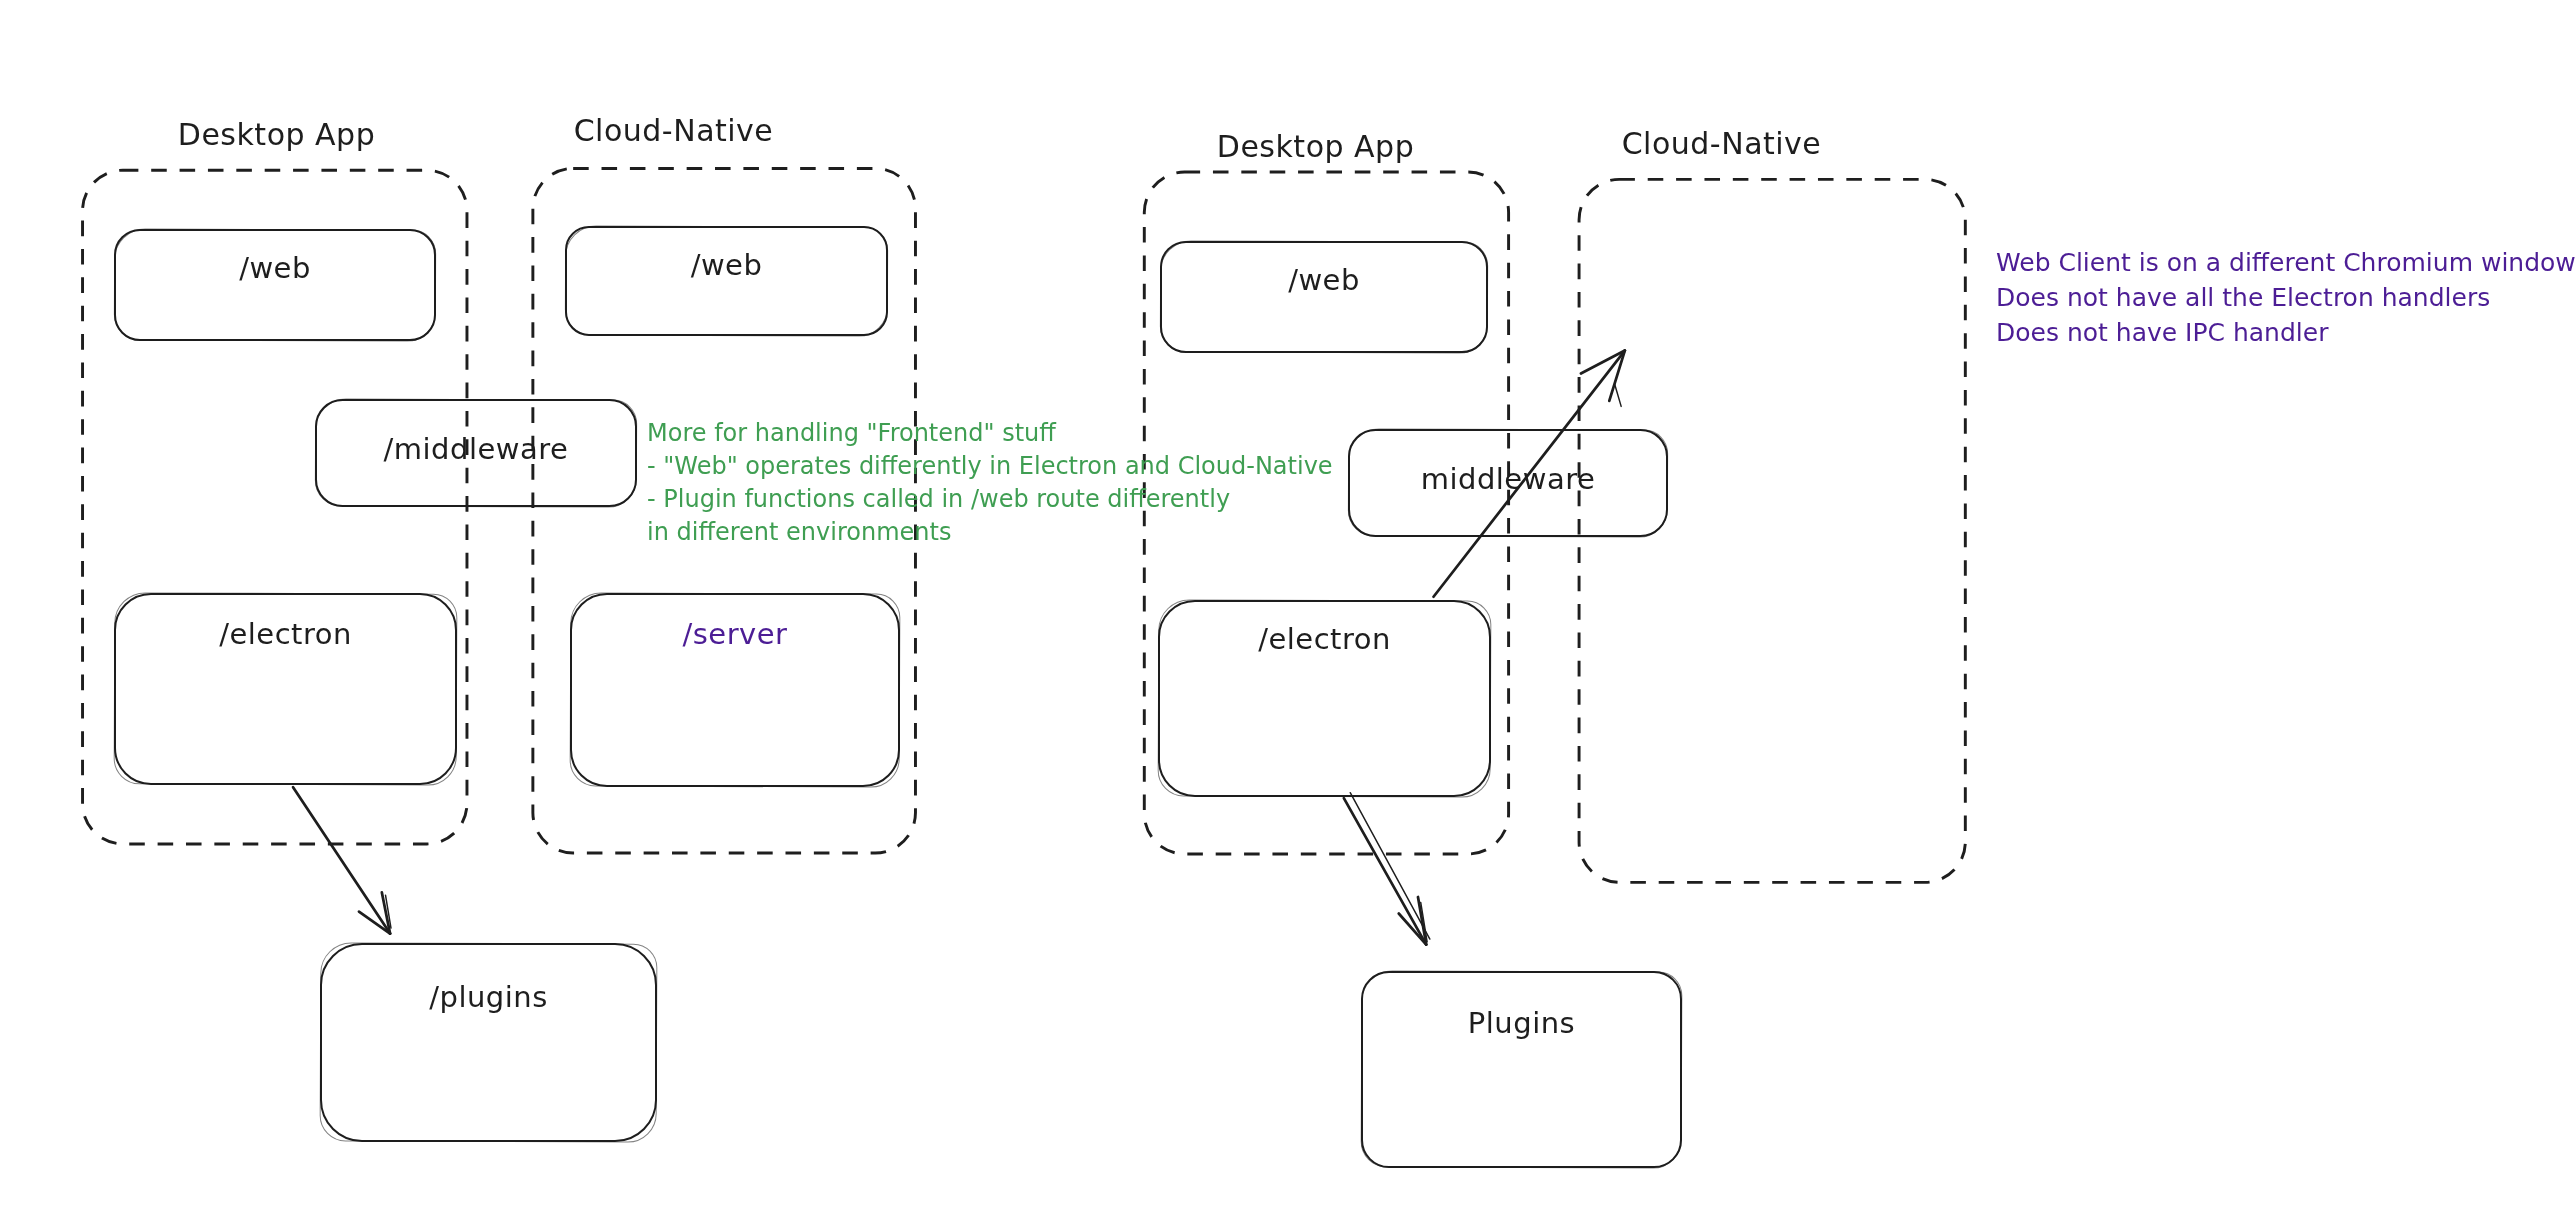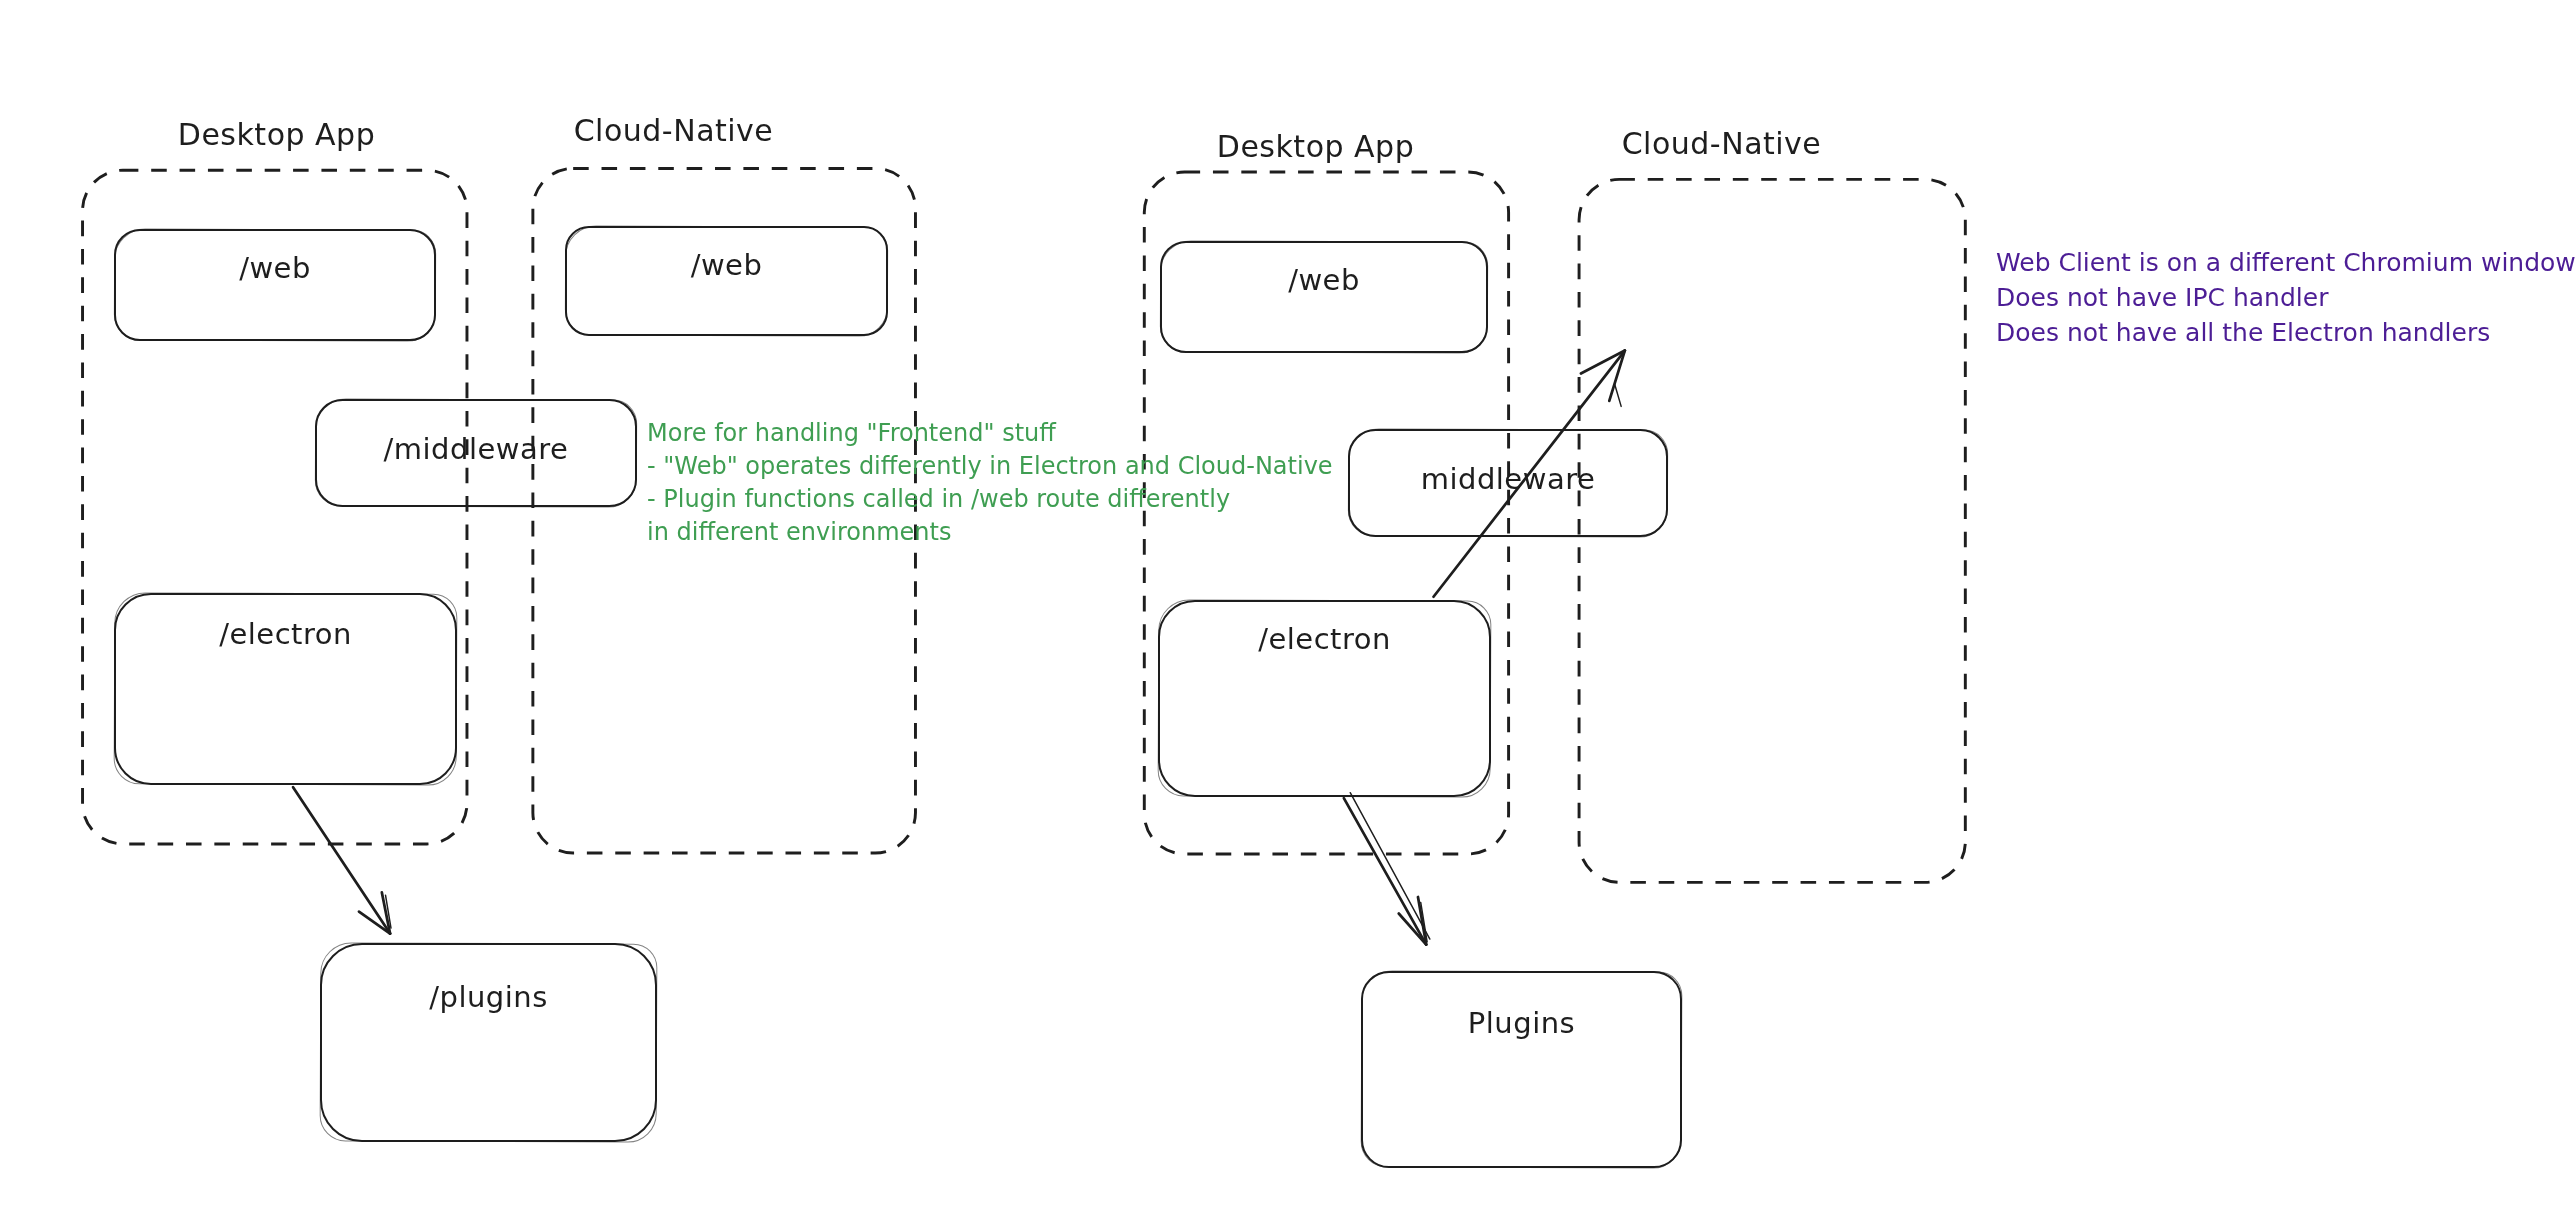--- a/index.html
+++ b/index.html
@@ -85,20 +85,23 @@
   </div>
 
   <div class="box" style="left:315px;top:399px;width:322px;height:108px;border-radius:27.5px;padding-left:41px;">
     <div class="box-label" style="top:31px;">/middleware</div>
   </div>
 
   <div class="box" style="left:114px;top:593px;width:343px;height:192px;border-radius:37px;">
     <div class="box-label" style="top:22px;">/electron</div>
   </div>
 
+  <div class="box" style="left:570px;top:593px;width:330px;height:194px;border-radius:37px;">
+    <div class="box-label red" style="top:22px;">/server</div>
+  </div>
 
   <div class="box" style="left:320px;top:943px;width:337px;height:199px;border-radius:42px;">
     <div class="box-label" style="top:35px;">/plugins</div>
   </div>
 
   <div class="note note-green green" style="left:647px;top:417px;">
     <div>More for handling "Frontend" stuff</div>
     <div>- "Web" operates differently in Electron and Cloud-Native</div>
     <div>- Plugin functions called in /web route differently</div>
     <div>in different environments</div>
@@ -119,18 +122,18 @@
   <div class="box" style="left:1158px;top:600px;width:333px;height:197px;border-radius:37px;">
     <div class="box-label" style="top:20px;">/electron</div>
   </div>
 
   <div class="box" style="left:1361px;top:955px;width:321px;height:197px;border-radius:28px;margin-top:16px;">
     <div class="box-label" style="top:33px;">Plugins</div>
   </div>
 
   <div class="note note-red red" style="left:1996px;top:245px;">
     <div>Web Client is on a different Chromium window</div>
+    <div>Does not have all the Electron handlers</div>
     <div>Does not have IPC handler</div>
-    <div>Does not have all the Electron handlers</div>
   </div>
 
 </div>
 
 
 </body></html>

